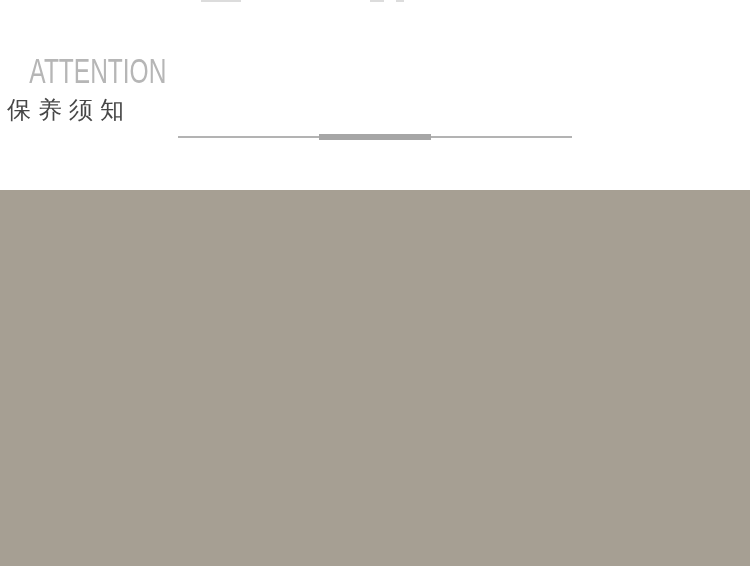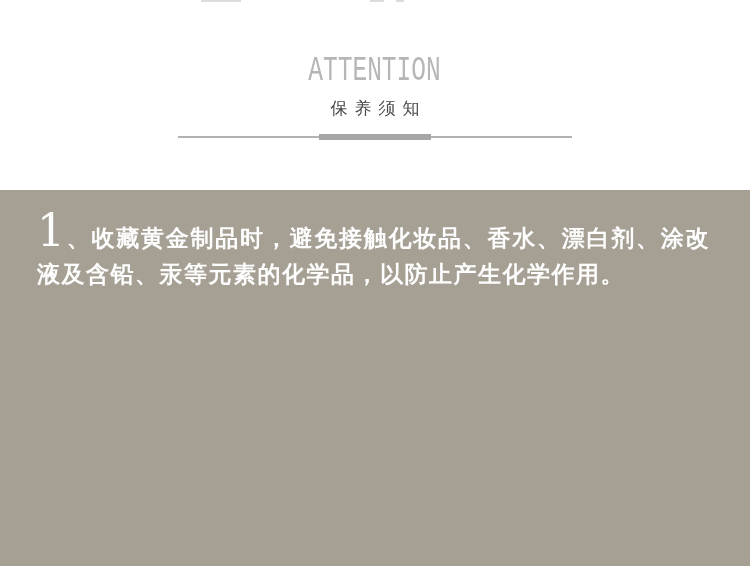--- a/index.html
+++ b/index.html
@@ -22,40 +22,38 @@
     background: #dcdcdc;
   }
   .artifact.a1 { left: 201px; width: 40px; }
   .artifact.a2 { left: 370px; width: 14px; }
   .artifact.a3 { left: 396px; width: 8px; }
 
   
   .header {
     height: 190px;
     background: #ffffff;
-    text-align: center;
-    font-family: Liberation Mono, monospace;
   }
   .title-en {
     margin: 0;
     padding-top: 52px;
     font-size: 35px;
     line-height: 38px;
     font-weight: 400;
     color: #b6b6b6;
   }
   .title-en .scale {
     display: inline-block;
     transform: scaleX(0.70);
     transform-origin: center;
     white-space: nowrap;
   }
   .title-zh {
     margin: 6px 0 0 0;
-    font-size: 17px;
+    font-size: 24px;
     line-height: 28px;
     font-weight: 400;
     color: #474747;
     letter-spacing: 7px;
     padding-left: 7px; 
   }
   .divider {
     position: relative;
     width: 394px;
     height: 6px;
@@ -117,19 +115,18 @@
     <h1 class="title-en"><span class="scale">ATTENTION</span></h1>
     <h2 class="title-zh">保养须知</h2>
     <div class="divider">
       <span class="thin"></span>
       <span class="thick"></span>
     </div>
   </div>
 
   <div class="care-body">
 
-    <p class="care-item"><span class="num">1</span><span class="sep">、</span><span class="text">收藏黄金制品时，避免接触化妆品、香水、漂白剂、涂改液及含铅、汞等元素的化学品，以防止产生化学作用。</span></p>
 
 
 
   </div>
 
 </div>
 
 </body></html>

